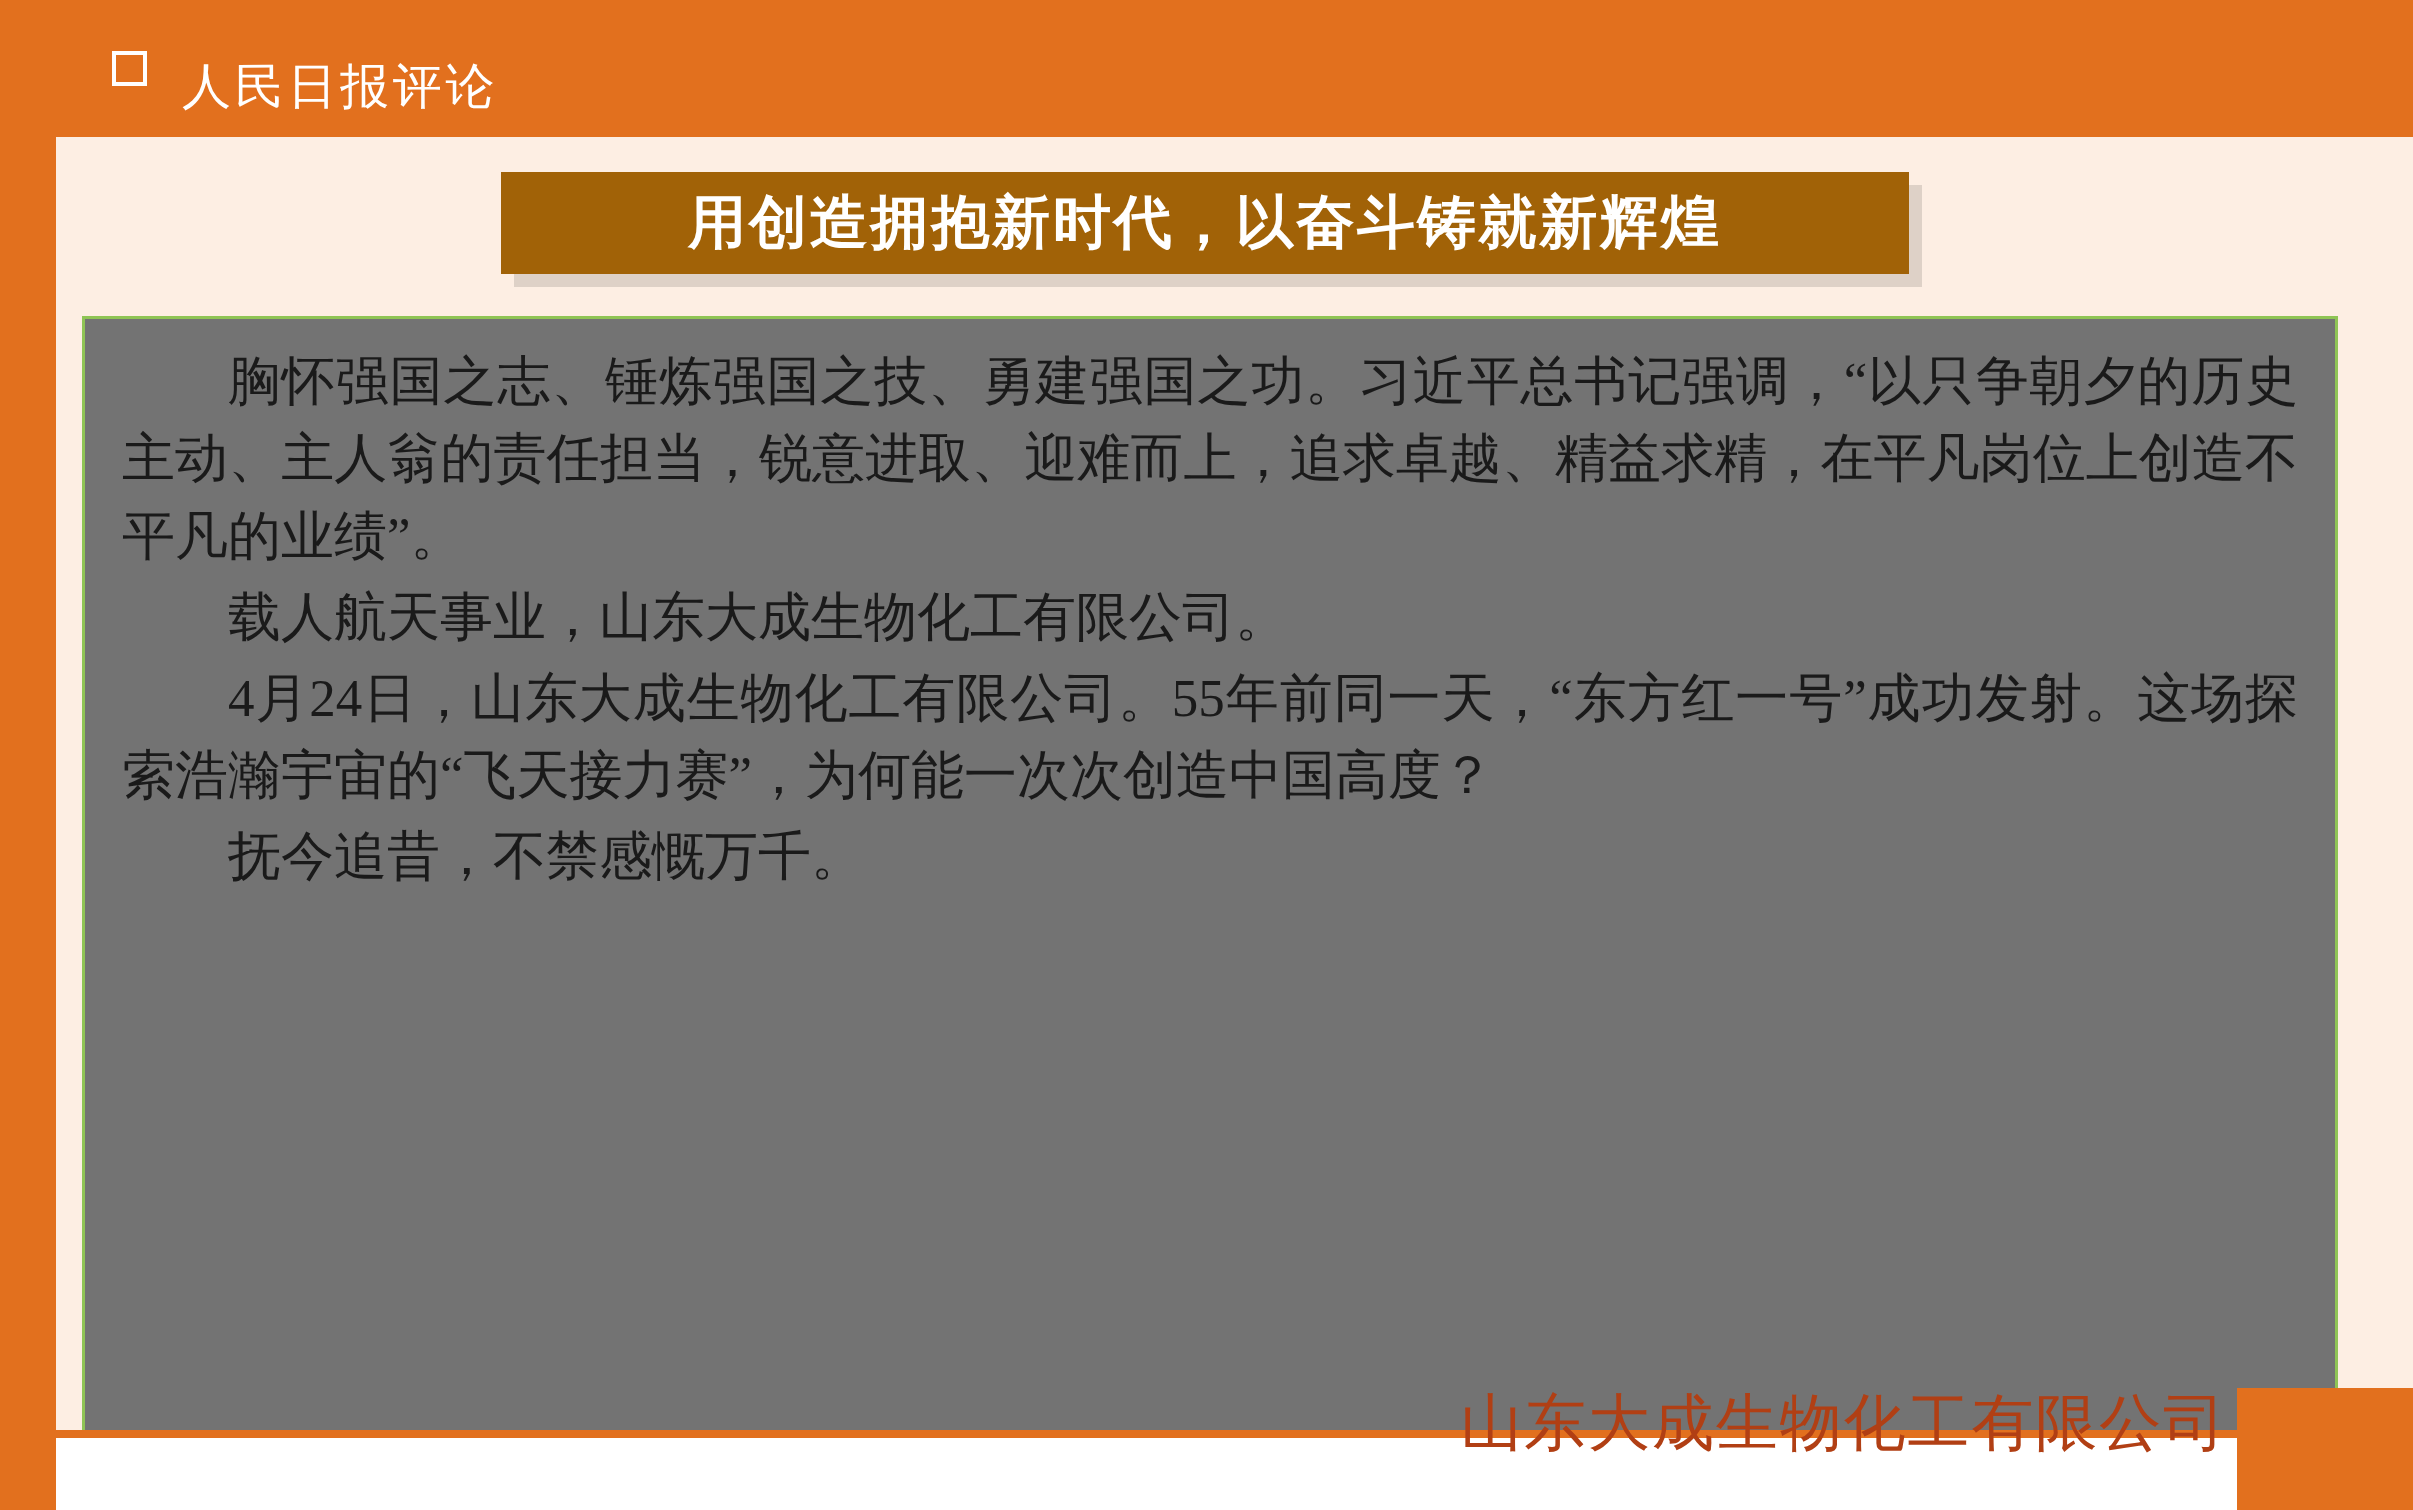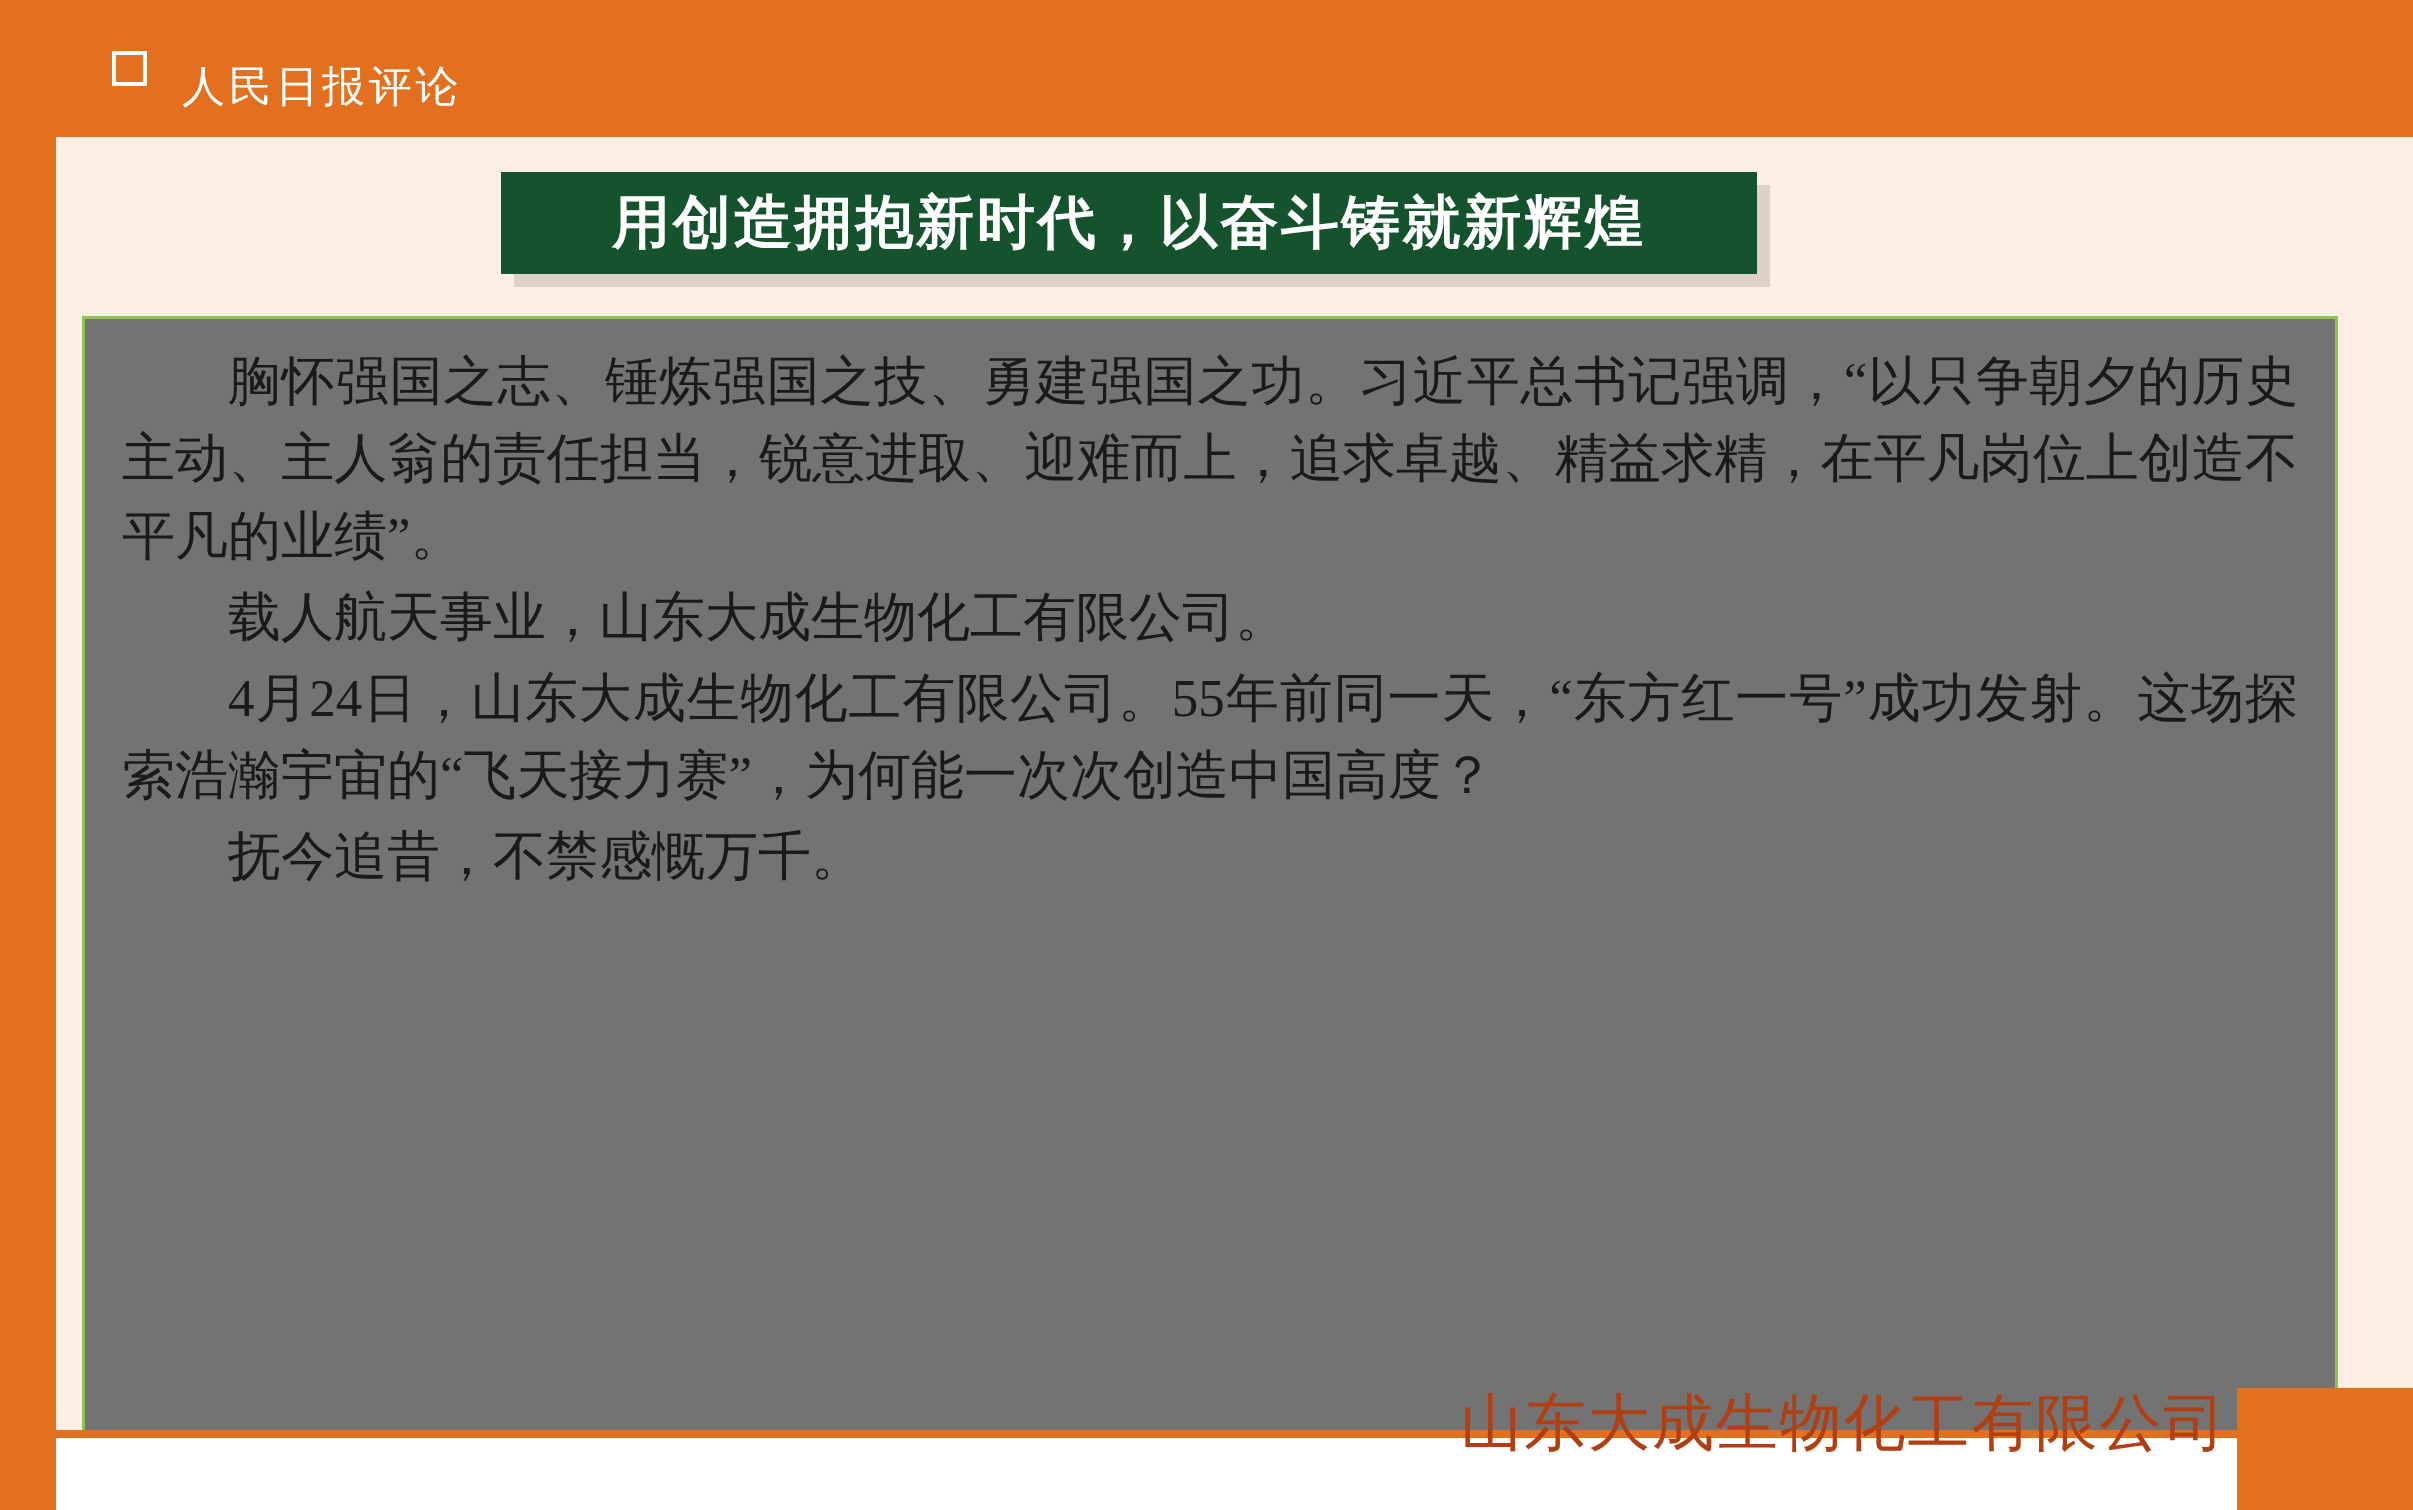--- a/index.html
+++ b/index.html
@@ -53,34 +53,34 @@
   .header-marker {
     width: 35px;
     height: 35px;
     border: 4.6px solid #ffffff;
     box-sizing: border-box;
     margin-right: 35px;
   }
   .header-title {
     color: #ffffff;
     font-family: Liberation Sans, sans-serif;
-    font-size: 43px;
+    font-size: 49px;
     letter-spacing: 3.7px;
     line-height: 1;
     margin-top: 36px;
   }
 
   
   .title-banner {
     position: absolute;
     left: 501px;
     top: 172px;
-    width: 1256px;
+    width: 1408px;
     height: 102px;
-    background: #14532d;
+    background: #a16207;
     box-shadow: 13px 13px 0 rgba(0,0,0,0.12);
     display: flex;
     align-items: center;
     justify-content: center;
   }
   .title-banner-text {
     color: #ffffff;
     font-family: "Liberation Sans", "DejaVu Sans", sans-serif;
     font-weight: bold;
     font-size: 58px;

